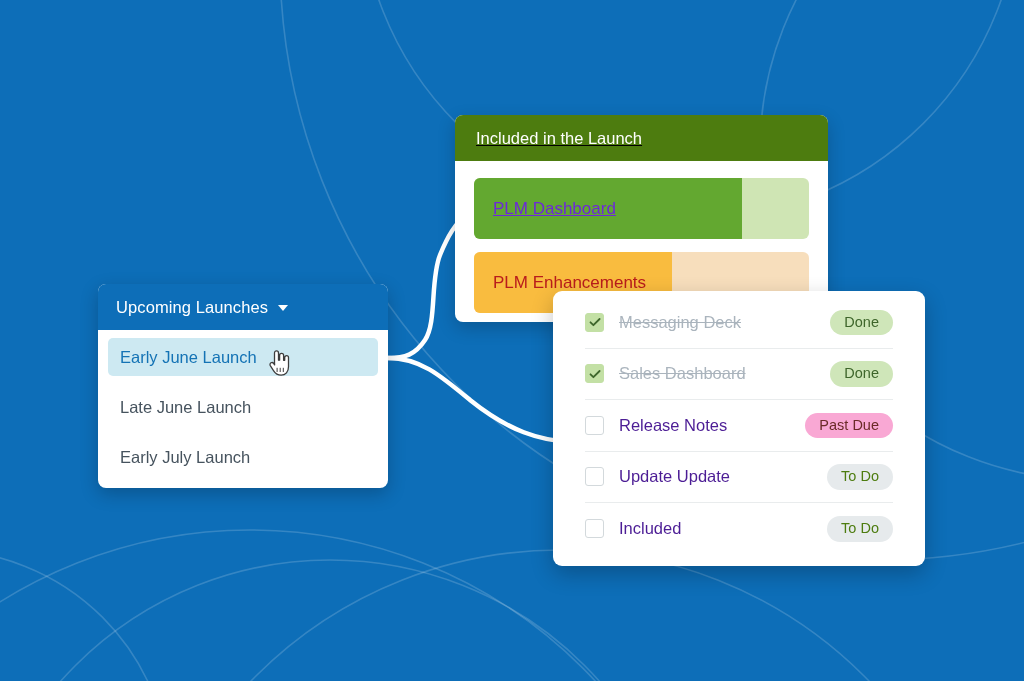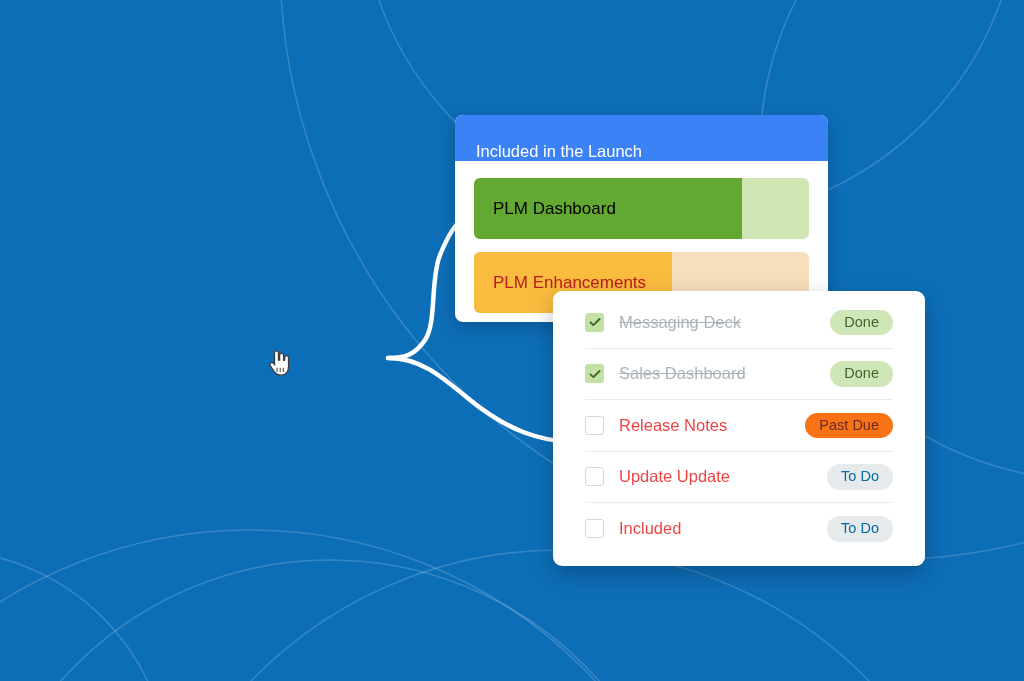--- a/index.html
+++ b/index.html
@@ -86,23 +86,24 @@
     left: 455px; top: 115px;
     width: 373px; height: 207px;
     background: #ffffff;
     border-radius: 8px;
     box-shadow: 0 6px 18px rgba(0,0,0,0.20);
     overflow: hidden;
     z-index: 4;
   }
   #launch-card-header {
     height: 46px;
-    background: #3b82f6;
-    display: flex; align-items: flex-end;
+    background: #4d7c0f;
+    display: flex; align-items: center;
     padding: 0 21px;
+    text-decoration: underline;
   }
   #launch-card-header .title {
     color: #ffffff;
     font-size: 16.5px;
   }
   #launch-card-body { padding: 17px 19px 0 19px; }
   .pbar {
     position: relative;
     height: 61px;
     border-radius: 6px;
@@ -149,37 +150,37 @@
     background: #c3e0a5;
     border-color: #c3e0a5;
   }
   .cbox .tick {
     width: 12px; height: 12px;
     display: block;
   }
   .cl-label {
     flex: 1 1 auto;
     font-size: 16.5px;
-    color: #ef4444;
+    color: #4c1d95;
   }
   .cl-row.done .cl-label {
     color: #aab4bd;
     text-decoration: line-through;
     text-decoration-color: #aab4bd;
   }
   .badge {
     flex: 0 0 auto;
     border-radius: 13px;
     padding: 5px 14px 6px 14px;
     font-size: 14.5px;
     line-height: 1;
   }
   .badge.done { background: #cfe6b9; color: #3e662b; }
-  .badge.pastdue { background: #f97316; color: #6b2b28; }
-  .badge.todo { background: #e6eaec; color: #0369a1; }
+  .badge.pastdue { background: #f9a8d4; color: #6b2b28; }
+  .badge.todo { background: #e6eaec; color: #4d7c0f; }
 </style>
 </head>
 <body>
 
 <div id="stage">
 
   <svg id="bg-arcs" viewBox="0 0 1024 681" fill="none">
     <g stroke="#ffffff" stroke-opacity="0.17" stroke-width="1.6" fill="none">
       <circle cx="690" cy="-110" r="330"></circle>
       <circle cx="1090" cy="150" r="330"></circle>
@@ -198,32 +199,49 @@
 
   <div id="launch-card">
     <div id="launch-card-header">
       <span class="title">Included in the Launch</span>
     </div>
     <div id="launch-card-body">
 
       <div class="pbar">
         <div class="track" style="background:#cfe5b4;"></div>
         <div class="fill" style="background:#63a830; width:80%;"></div>
-        <span class="plabel" style="color:#000000;">PLM Dashboard</span>
+        <span class="plabel" style="color:#6d28d9;text-decoration:underline;">PLM Dashboard</span>
       </div>
 
       <div class="pbar">
         <div class="track" style="background:#f7debc;"></div>
         <div class="fill" style="background:#f9bc3f; width:59%;"></div>
         <span class="plabel" style="color:#b91c1c;">PLM Enhancements</span>
       </div>
 
     </div>
   </div>
 
+  <div id="dropdown-panel">
+    <div id="dropdown-header">
+      <span class="title">Upcoming Launches</span>
+      <span class="caret-down"></span>
+    </div>
+    <div id="dropdown-list">
+      <div class="dd-item selected">
+        <span>Early June Launch</span>
+      </div>
+      <div class="dd-item">
+        <span>Late June Launch</span>
+      </div>
+      <div class="dd-item">
+        <span>Early July Launch</span>
+      </div>
+    </div>
+  </div>
 
   <svg id="cursor-hand" viewBox="0 0 26 30">
     <path d="M9.5 14.3V4.9c0-1.2.9-2.1 2-2.1s2 .9 2 2.1v7.3h1.1V7.4c0-1.1.9-2 2-2s2 .9 2 2v4.9h1.1V9.6c0-1 .9-1.9 1.9-1.9s1.9.9 1.9 1.9v9.1c0 5-2.9 8.5-7.4 8.5-3.9 0-5.6-1.5-7.6-4.6l-3.2-5c-.6-1-.3-2.2.7-2.8.9-.5 2-.3 2.6.6l1 1.5z" fill="#ffffff" stroke="#3d3d3d" stroke-width="1.3" stroke-linejoin="round"></path>
     <g stroke="#3d3d3d" stroke-width="1" stroke-linecap="round">
       <line x1="12.1" y1="20.2" x2="12.1" y2="23.6"></line>
       <line x1="15.2" y1="20.2" x2="15.2" y2="23.6"></line>
       <line x1="18.3" y1="20.2" x2="18.3" y2="23.6"></line>
     </g>
   </svg>
 

